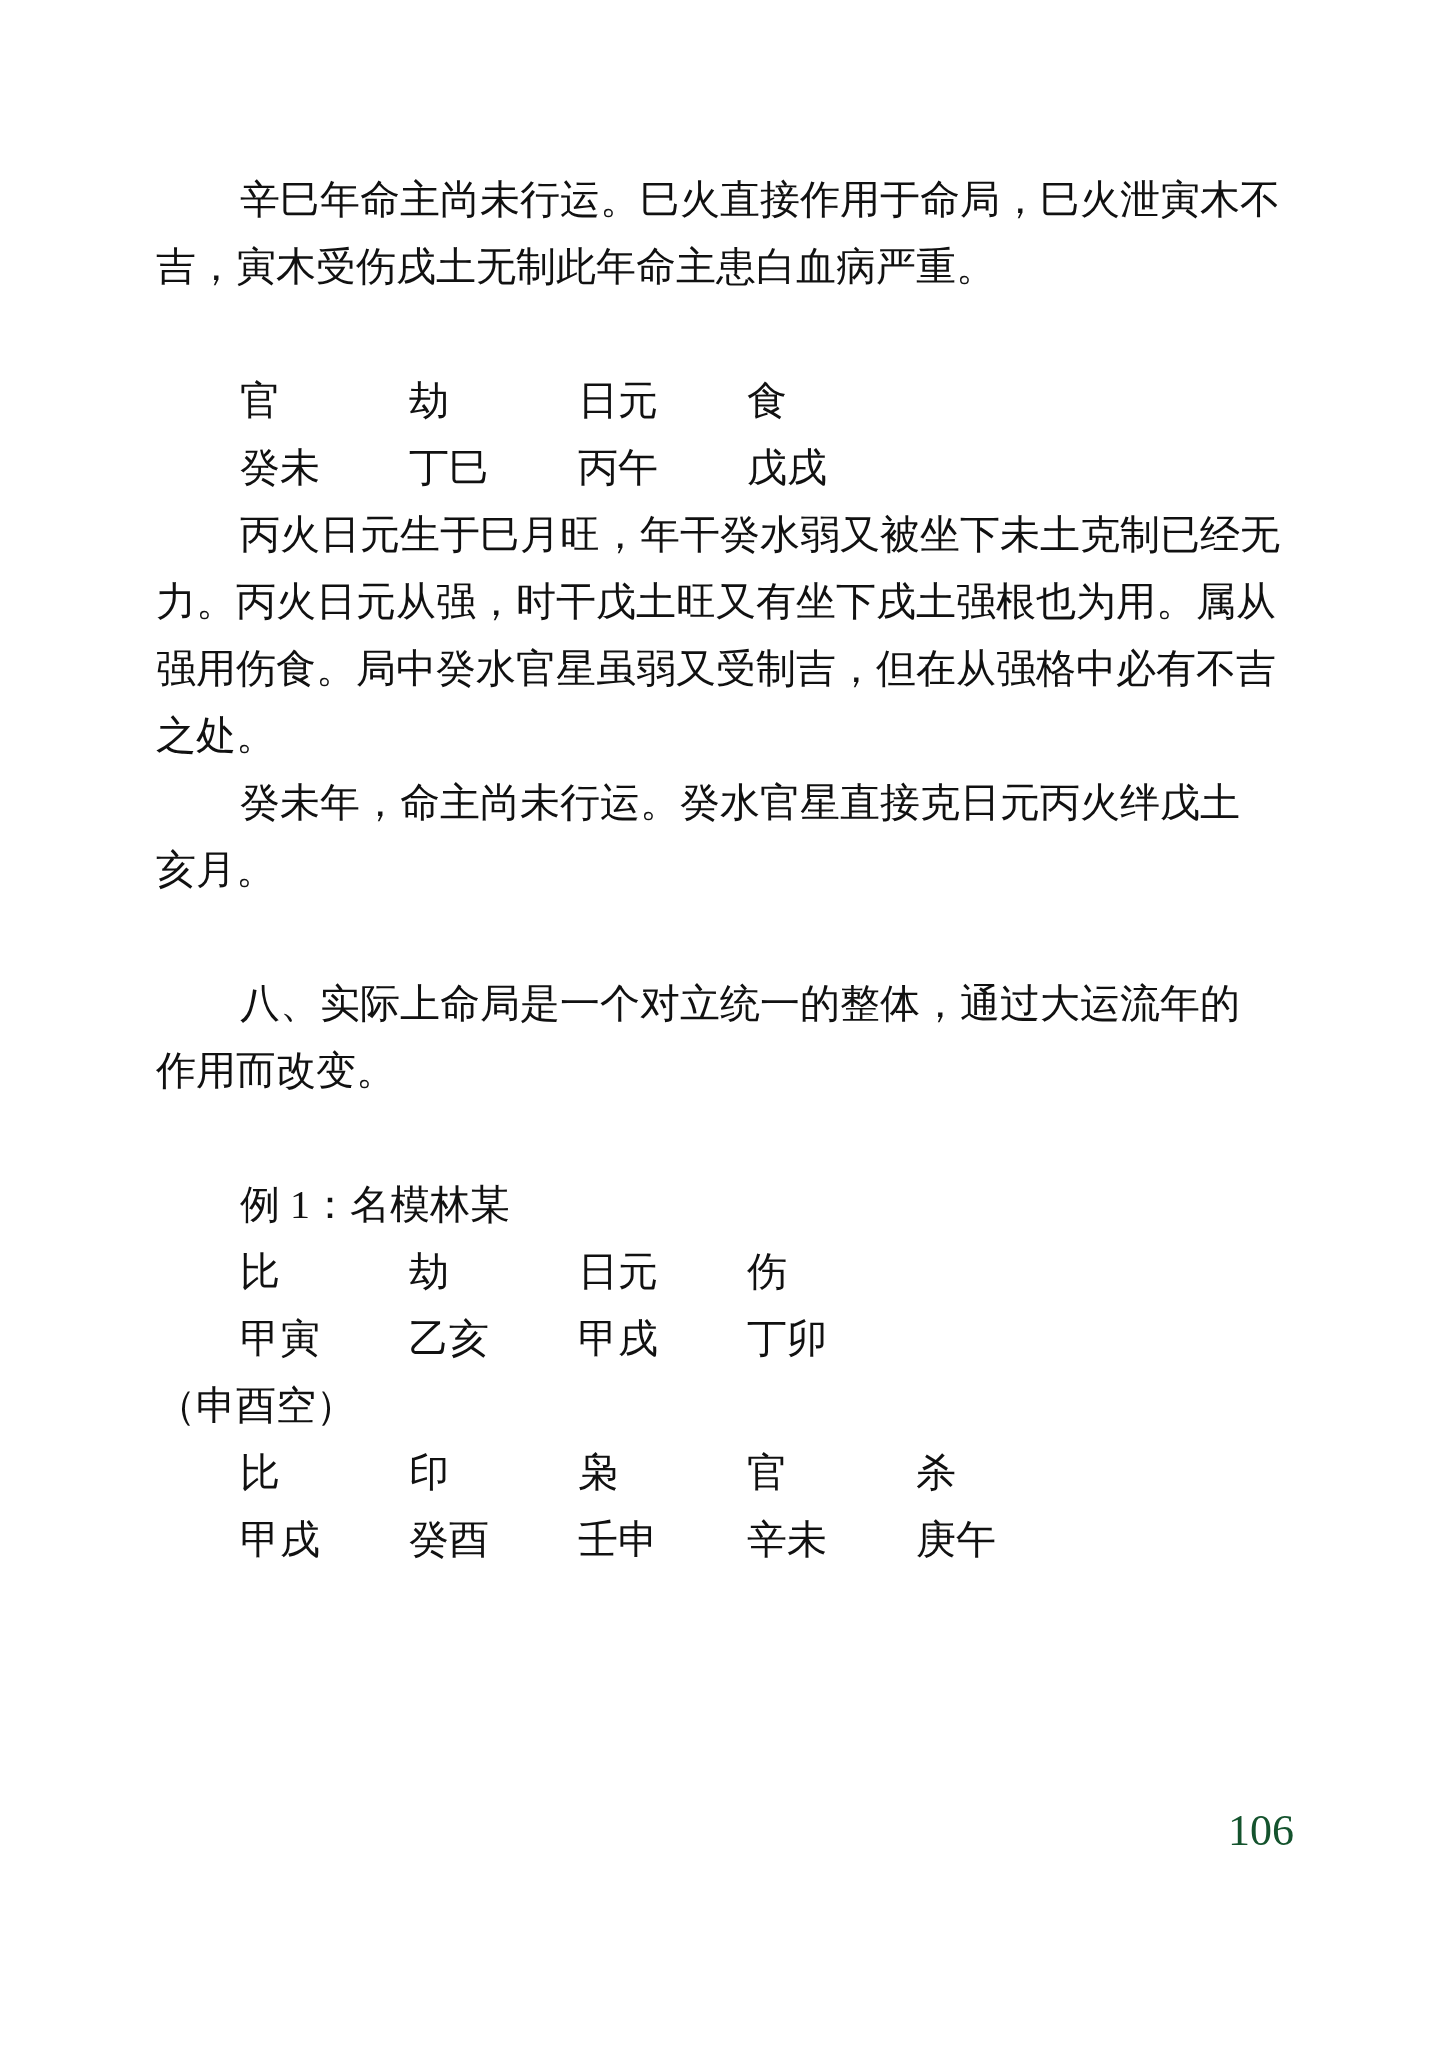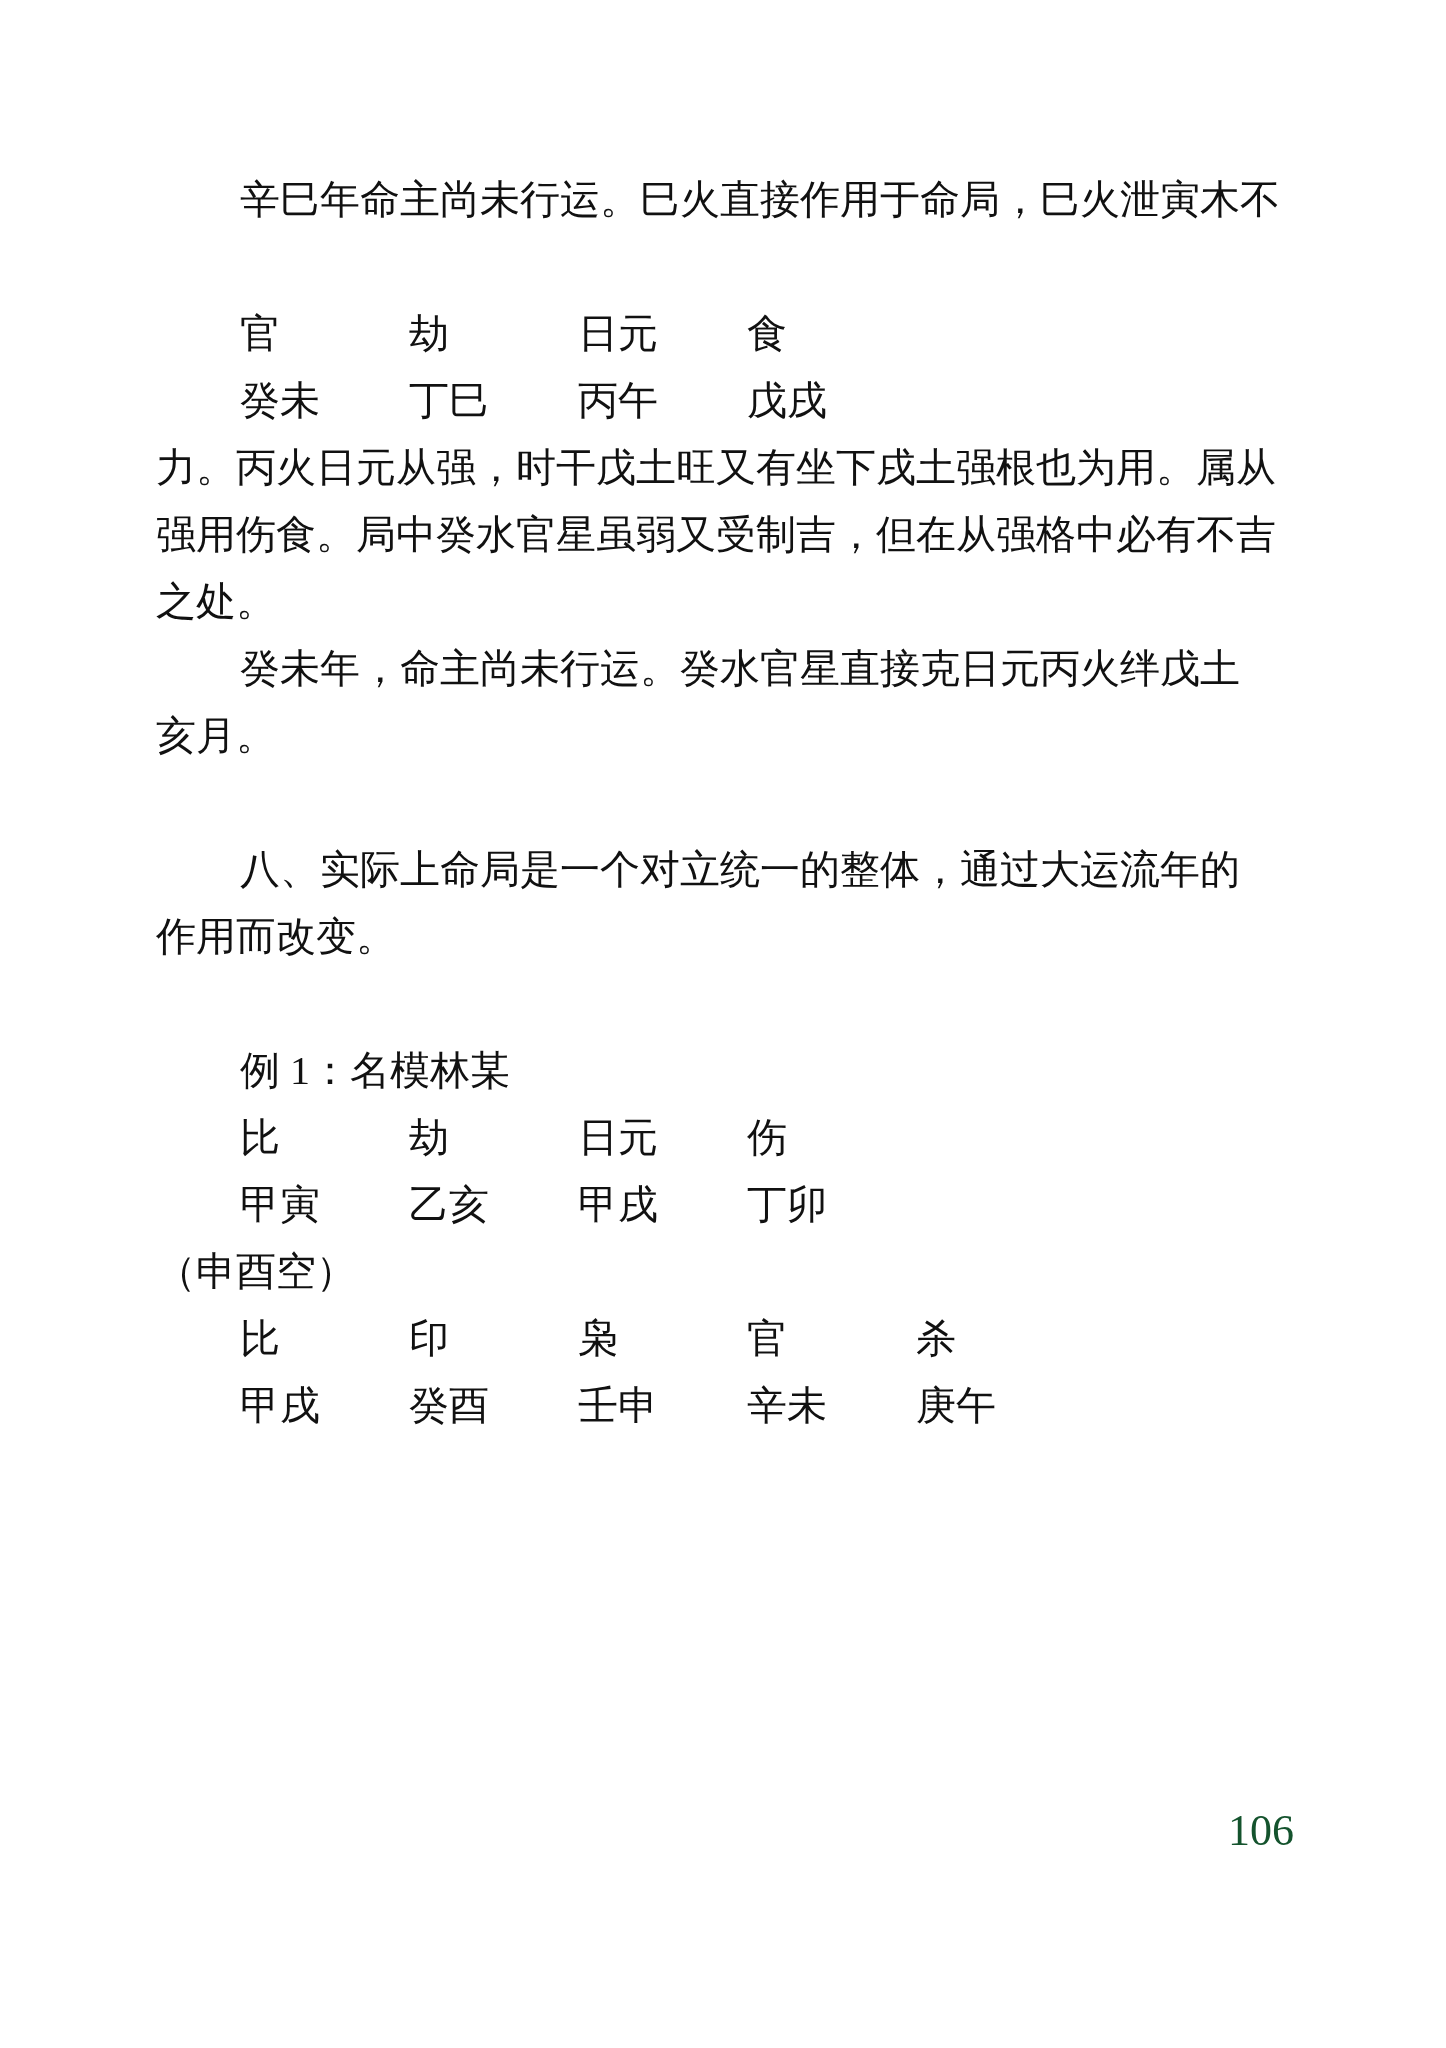--- a/index.html
+++ b/index.html
@@ -69,39 +69,41 @@
     color: #14532d;
   }
 </style>
 </head>
 <body>
 
 <div class="page">
   <div class="text-block">
 
     <div class="line indent">辛巳年命主尚未行运。巳火直接作用于命局，巳火泄寅木不</div>
+    <div class="line">吉，寅木受伤戌土无制此年命主患白血病严重。</div>
 
     <div class="line blank"></div>
 
 
     <div class="line indent cols">
       <span class="col">官</span>
       <span class="col">劫</span>
       <span class="col">日元</span>
       <span class="col">食</span>
     </div>
 
     <div class="line indent cols">
       <span class="col">癸未</span>
       <span class="col">丁巳</span>
       <span class="col">丙午</span>
       <span class="col">戊戌</span>
     </div>
 
 
+    <div class="line indent">丙火日元生于巳月旺，年干癸水弱又被坐下未土克制已经无</div>
     <div class="line">力。丙火日元从强，时干戊土旺又有坐下戌土强根也为用。属从</div>
     <div class="line">强用伤食。局中癸水官星虽弱又受制吉，但在从强格中必有不吉</div>
     <div class="line">之处。</div>
 
     <div class="line indent">癸未年，命主尚未行运。癸水官星直接克日元丙火绊戊土</div>
     <div class="line">亥月。</div>
 
     <div class="line blank"></div>
 
     <div class="line indent">八、实际上命局是一个对立统一的整体，通过大运流年的</div>

